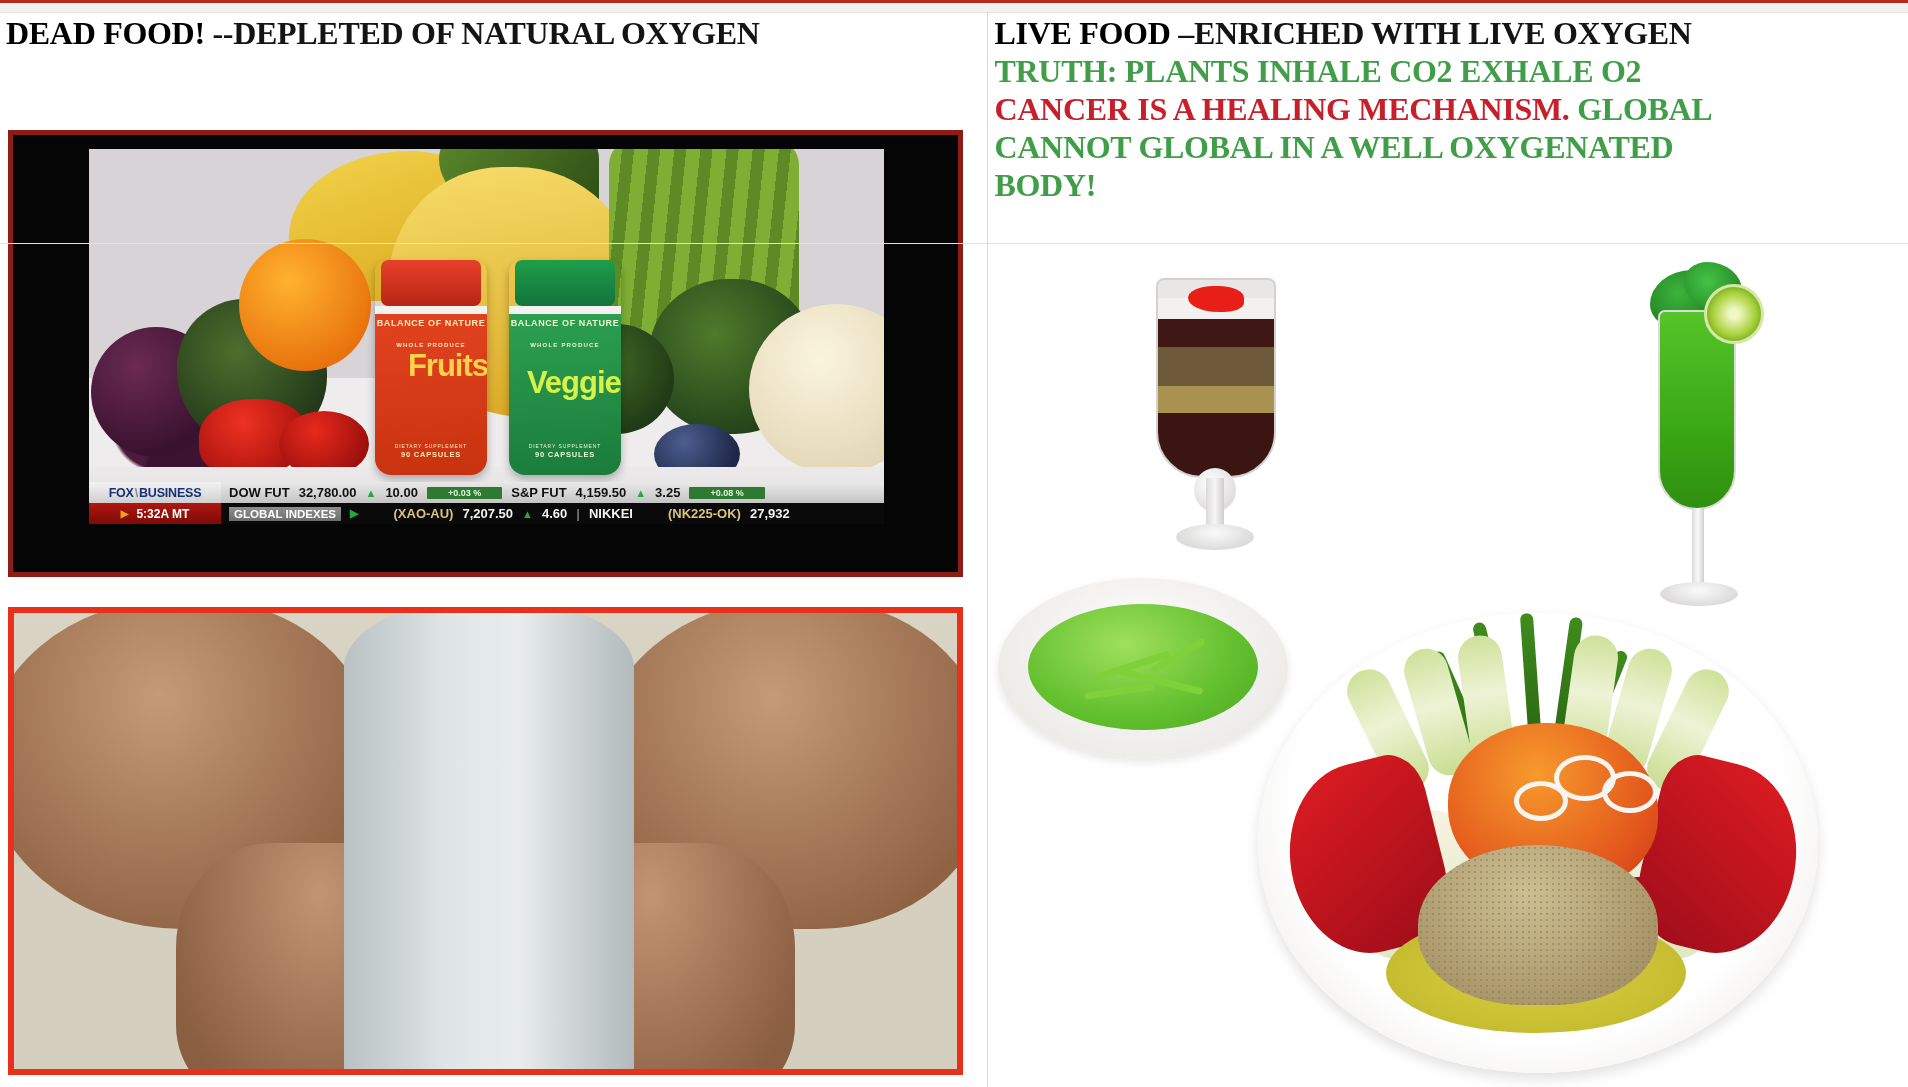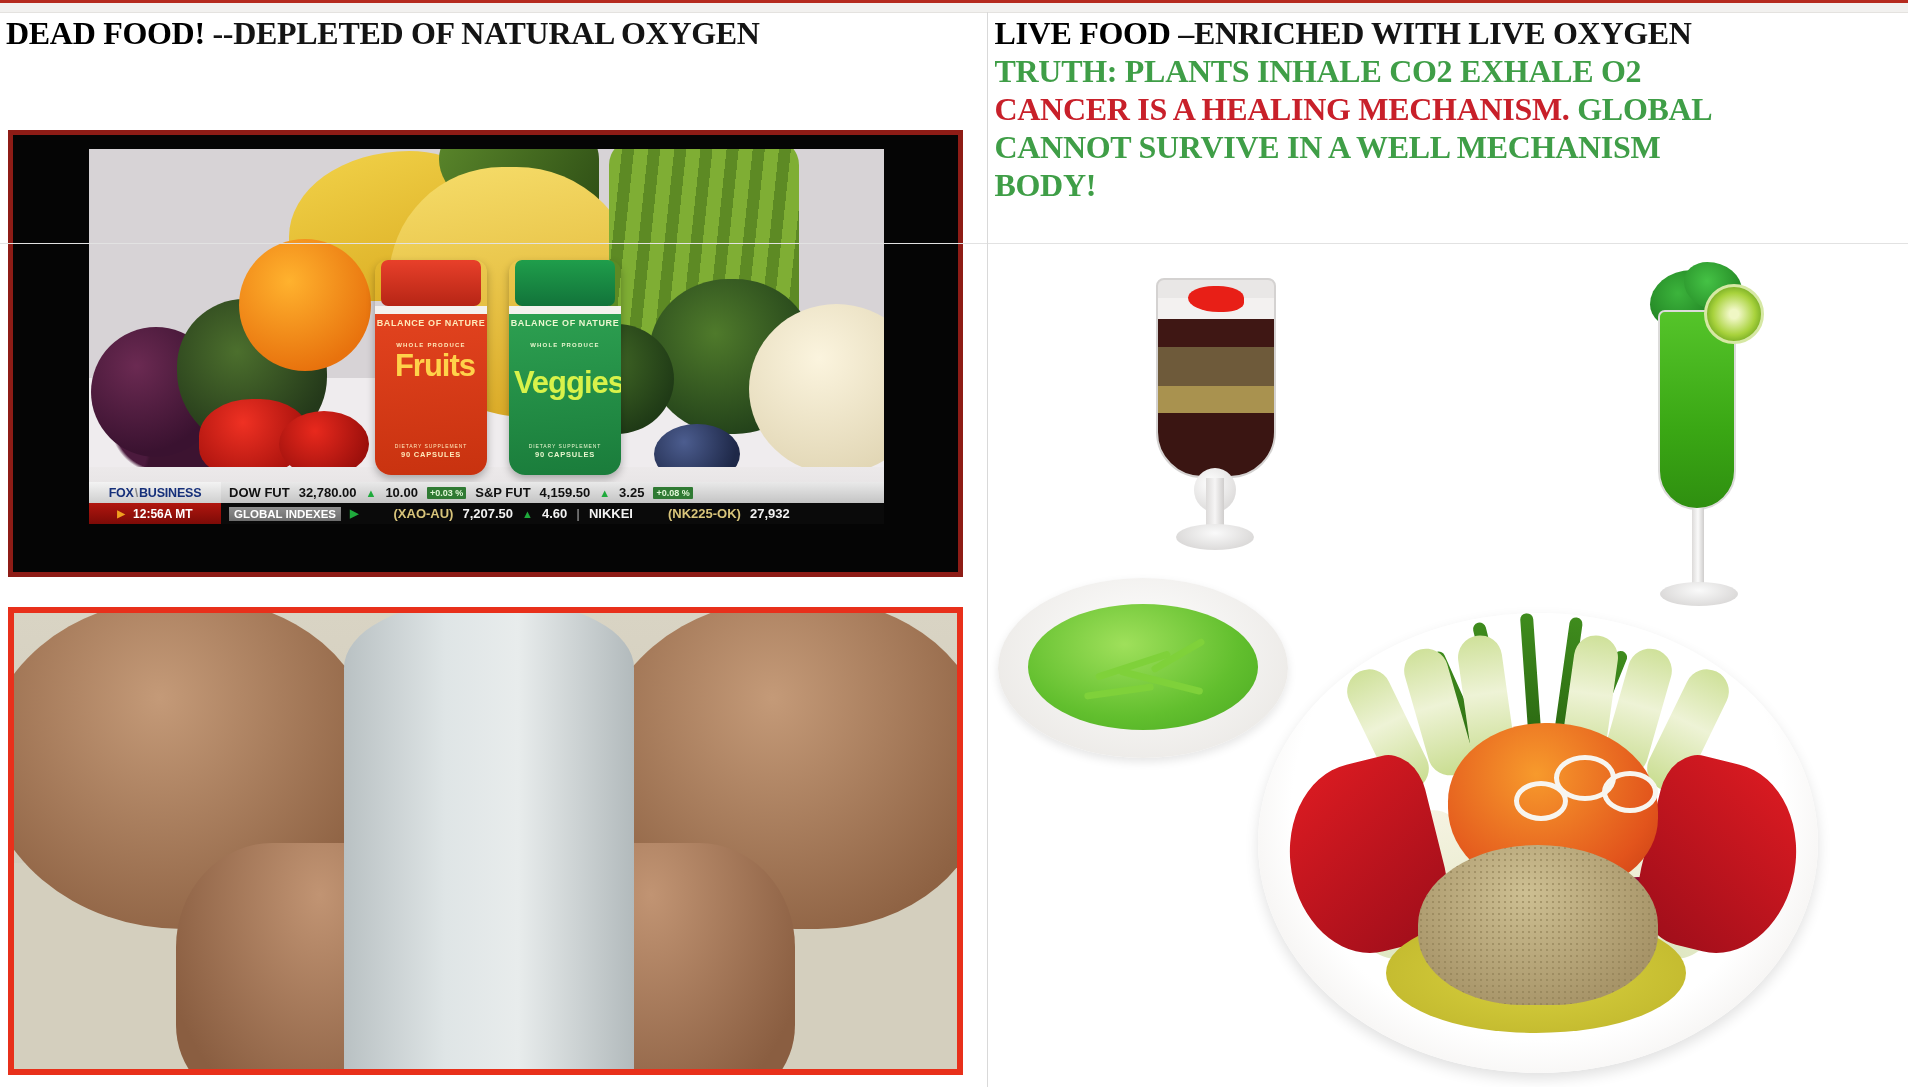--- a/index.html
+++ b/index.html
@@ -78,21 +78,21 @@
   
   .bottle{position:absolute;bottom:44px;width:112px;height:215px;border-radius:12px 12px 16px 16px;overflow:hidden;
           box-shadow:0 4px 9px rgba(0,0,0,.28);}
   .bottle .cap{position:absolute;left:6px;top:0;width:100px;height:46px;border-radius:7px;}
   .bottle .band{position:absolute;left:0;top:46px;width:100%;height:8px;background:#f4f2ee;}
   .bottle .body{position:absolute;left:0;top:54px;right:0;bottom:0;}
   .bottle .brand{position:absolute;left:0;top:58px;width:100%;text-align:center;font-size:9px;letter-spacing:.6px;
                  font-family:"Liberation Sans",sans-serif;font-weight:bold;}
   .bottle .whole{position:absolute;left:0;top:82px;width:100%;text-align:center;font-size:6px;letter-spacing:1.2px;
                  font-family:"Liberation Sans",sans-serif;font-weight:bold;}
-  .bottle .big{position:absolute;left:4px;top:88px;width:100%;text-align:center;font-size:31px;font-weight:bold;
+  .bottle .big{position:absolute;left:17px;top:88px;width:100%;text-align:center;font-size:31px;font-weight:bold;
                font-family:"Liberation Sans",sans-serif;letter-spacing:-1px;}
   .bottle .caps{position:absolute;left:0;bottom:16px;width:100%;text-align:center;font-size:7.5px;letter-spacing:.8px;
                 font-family:"Liberation Sans",sans-serif;font-weight:bold;}
   .bottle .supp{position:absolute;left:0;bottom:26px;width:100%;text-align:center;font-size:5px;letter-spacing:.9px;
                 font-family:"Liberation Sans",sans-serif;}
   .bottle-fruits{left:286px;}
   .bottle-fruits .cap{background:linear-gradient(#e8402a,#b62515);}
   .bottle-fruits .body{background:linear-gradient(175deg,#e2431f,#c8320f);}
   .bottle-fruits .brand,.bottle-fruits .whole,.bottle-fruits .caps,.bottle-fruits .supp{color:#ffe9b9;}
   .bottle-fruits .big{color:#ffd24a;}
@@ -110,21 +110,21 @@
   .tick-logo .fox{color:#16307a;}
   .tick-logo .slash{color:#8a8a8a;margin:0 1px;}
   .tick-time{width:132px;background:linear-gradient(#b1160f,#7d0b07);display:flex;align-items:center;justify-content:center;gap:8px;
              color:#fff;font-weight:bold;font-size:12px;}
   .tick-time .play{color:#f0a020;font-size:10px;}
   .tick-body{flex:1;background:linear-gradient(#e9e9e9,#c4c4c4);display:flex;align-items:center;gap:9px;padding-left:8px;
              font-weight:bold;font-size:13px;color:#101010;overflow:hidden;white-space:nowrap;}
   .tick-body2{flex:1;background:#0a0a0a;display:flex;align-items:center;gap:9px;padding-left:8px;
               font-weight:bold;font-size:13px;color:#f2f2f2;overflow:hidden;white-space:nowrap;}
   .tri-up{color:#1faa3c;font-size:11px;}
-  .pct{background:#2f7a33;color:#dff7d6;font-size:9px;padding:1px 3px;border-radius:1px;}
+  .pct{background:#2f7a33;color:#dff7d6;font-size:9px;padding:1px 21px;border-radius:1px;}
   .gold{color:#d8c47a;margin-left:26px;}
   .sep{color:#777;}
   .gi{background:linear-gradient(#8e8e8e,#6d6d6d);color:#fff;font-size:11.5px;padding:1px 5px;}
 
   
   .photo2{
     position:absolute;left:8px;top:595px;
     width:955px;height:468px;
     border:6px solid #e8301b;
     background:#cdc9bb;
@@ -280,21 +280,21 @@
               <span>S&amp;P FUT</span>
               <span>4,159.50</span>
               <span class="tri-up">▲</span>
               <span>3.25</span>
               <span class="pct">+0.08 %</span>
             </div>
           </div>
           <div class="tick-row">
             <div class="tick-time">
               <span class="play">▶</span>
-              <span>12:56A MT</span>
+              <span>5:32A MT</span>
             </div>
             <div class="tick-body2">
               <span class="gi">GLOBAL INDEXES</span>
               <span class="tri-up">▶</span>
               <span class="gold">(XAO-AU)</span>
               <span>7,207.50</span>
               <span class="tri-up">▲</span>
               <span>4.60</span>
               <span class="sep">|</span>
               <span>NIKKEI</span>
@@ -319,21 +319,21 @@
     </div>
 
     <div class="left-rule"></div>
   </div>
 
   <div class="col-right">
     <div class="headlines">
       <div class="hl"><span class="c-orange">LIVE FOOD</span><span class="c-black"> –ENRICHED WITH LIVE OXYGEN</span></div>
       <div class="hl c-green">TRUTH: PLANTS INHALE CO2 EXHALE O2</div>
       <div class="hl"><span class="c-red">CANCER IS A HEALING MECHANISM.</span><span class="c-green"> GLOBAL</span></div>
-      <div class="hl c-green">CANNOT SURVIVE IN A WELL MECHANISM</div>
+      <div class="hl c-green">CANNOT GLOBAL IN A WELL OXYGENATED</div>
       <div class="hl c-green">BODY!</div>
     </div>
 
     <div class="right-rule"></div>
 
     <div class="rpanel">
 
       <div class="goblet">
         <div class="bowl"></div>
         <div class="cherry"></div>

